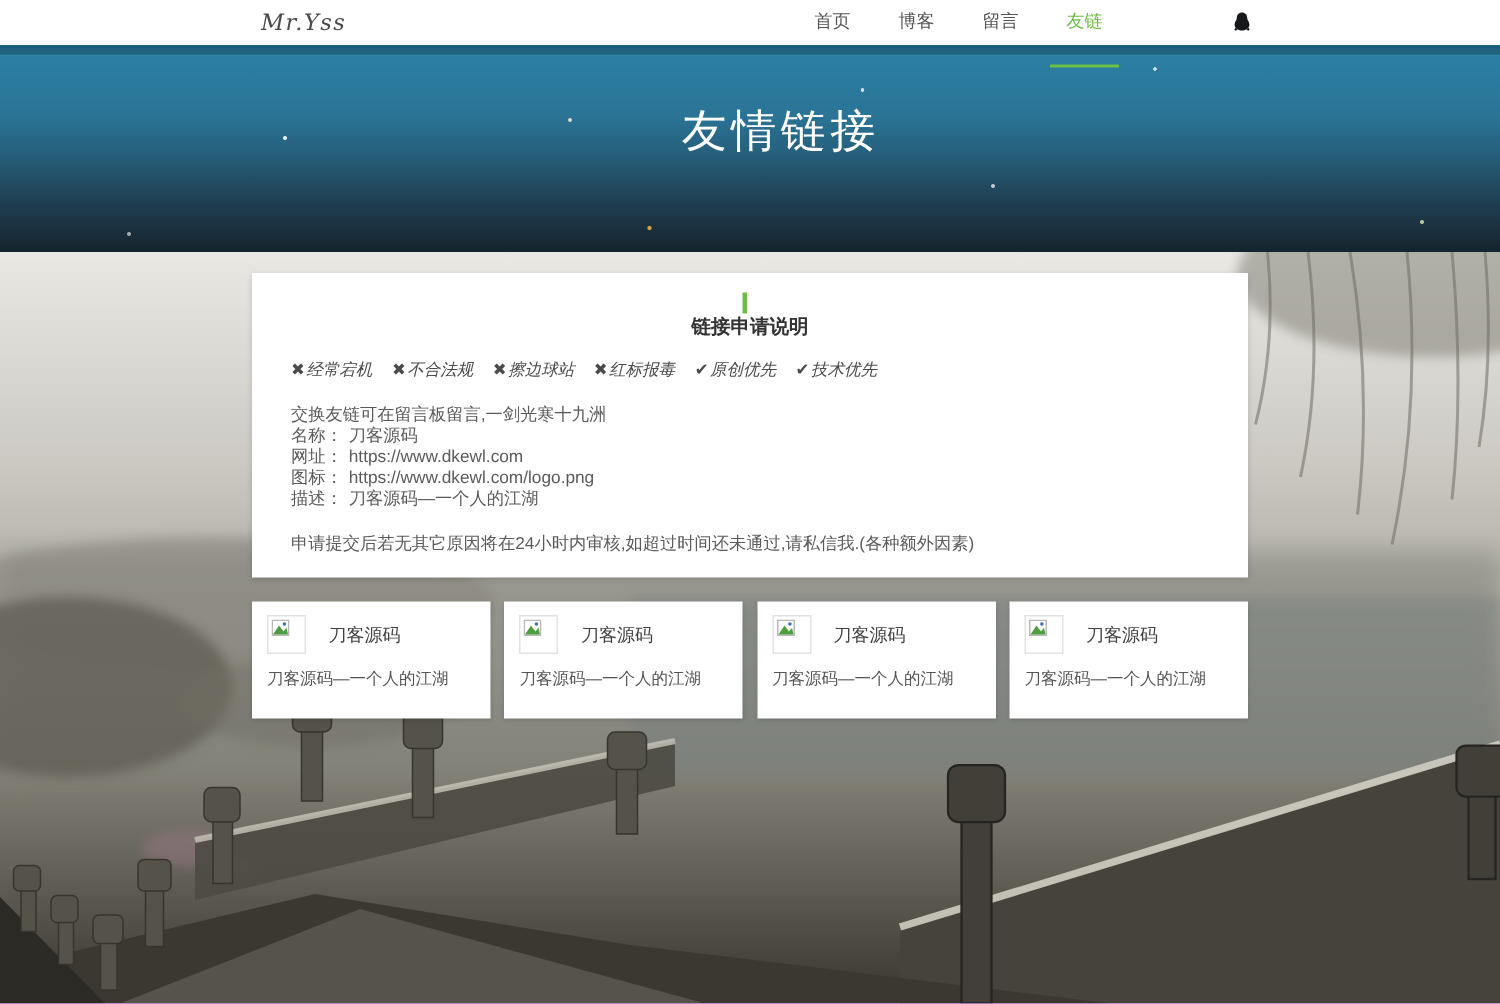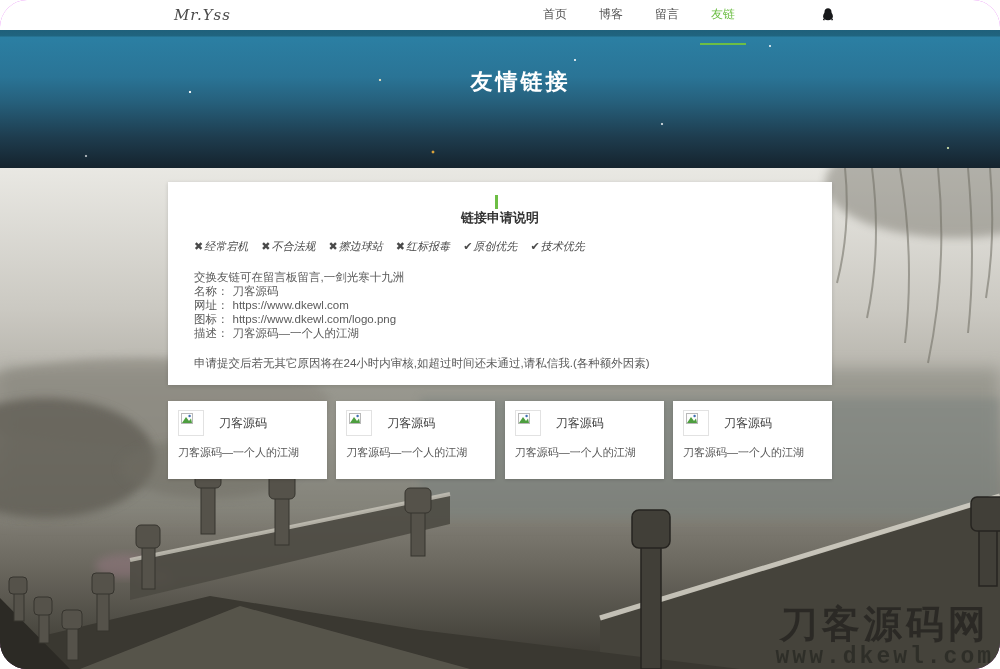--- a/index.html
+++ b/index.html
@@ -1,18 +1,18 @@
 <!DOCTYPE html>
 <html><head>
 <meta charset="utf-8">
 <style>
   * { margin:0; padding:0; box-sizing:border-box; }
   html,body { width:1000px; height:669px; }
   body { font-family:"Liberation Sans","DejaVu Sans",sans-serif; }
-  .page { position:relative; width:1000px; height:669px; overflow:hidden; background:#d946ef;border-radius:27px; }
+  .page { position:relative; width:1000px; height:669px; overflow:hidden; background:#d946ef; }
 
   
   .site-header { position:absolute; top:0; left:0; right:0; height:30px; background:#ffffff; z-index:10; }
   .logo { position:absolute; left:174px; top:0; line-height:30px; font-family:"DejaVu Serif","Liberation Serif",serif; font-style:italic; font-size:15px; color:#4a4a4a; letter-spacing:1px; cursor:pointer; }
   .main-nav { position:absolute; left:527px; top:0; height:44px; display:flex; }
   .nav-item { width:56px; text-align:center; line-height:29px; font-size:12px; color:#555; text-decoration:none; cursor:pointer; position:relative; }
   .nav-item.active { color:#6dbe45; }
   .nav-underline { position:absolute; left:5px; right:5px; bottom:-1px; height:2px; background:#6dbe45; }
   .qq { position:absolute; right:164px; top:7px; width:16px; height:16px; cursor:pointer; }
   .qq svg { display:block; }
@@ -23,21 +23,21 @@
       radial-gradient(circle 1.2px at 190px 62px, rgba(255,255,255,.9) 0 1px, transparent 1.6px),
       radial-gradient(circle 1.2px at 380px 50px, rgba(255,240,200,.8) 0 1px, transparent 1.6px),
       radial-gradient(circle 1.4px at 433px 122px, #d9a23c 0 1px, transparent 1.8px),
       radial-gradient(circle 1px at 575px 30px, rgba(255,255,255,.8) 0 1px, transparent 1.4px),
       radial-gradient(circle 1.2px at 662px 94px, rgba(255,255,255,.7) 0 1px, transparent 1.6px),
       radial-gradient(circle 1px at 770px 16px, rgba(255,255,255,.75) 0 1px, transparent 1.4px),
       radial-gradient(circle 1.2px at 948px 118px, rgba(220,240,180,.8) 0 1px, transparent 1.6px),
       radial-gradient(circle 1.2px at 86px 126px, rgba(255,255,255,.6) 0 1px, transparent 1.6px),
       linear-gradient(180deg,#1f607b 0px,#20647f 6px,#2b7fa3 7px,#2a7496 34%,#26607c 52%,#1e3c4e 78%,#15232d 100%);
   }
-  .hero-title { margin-top:37px; font-size:22px; font-weight:bold; letter-spacing:3px;padding-left:41px; }
+  .hero-title { margin-top:37px; font-size:30px; font-weight:normal; letter-spacing:3px;padding-left:41px; }
   .hero-subtitle { margin-top:8px; font-size:14px; color:rgba(255,255,255,.88); letter-spacing:1px; }
 
   
   .scene { position:absolute; top:168px; left:0; width:1000px; height:501px; z-index:1; }
 
   
   .main { position:absolute; top:168px; left:168px; width:664px; z-index:3; }
   .notice { background:#fff; margin-top:14px; padding:13px 16px 15px; box-shadow:0 1px 4px rgba(0,0,0,.15); }
   .notice-title-row { display:flex; align-items:center;flex-direction:column; }
   .accent-bar { width:3px; height:14px; background:#6dbe45; margin-right:8px; }
@@ -250,18 +250,14 @@
               </svg>
           </span>
           <span class="link-title">刀客源码</span>
         </span>
         <p class="link-desc">刀客源码—一个人的江湖</p>
       </a>
 
     </section>
   </main>
 
-  <div class="watermark">
-    <div class="wm-line1">刀客源码网</div>
-    <div class="wm-line2">www.dkewl.com</div>
-  </div>
 
 </div>
 
 </body></html>

